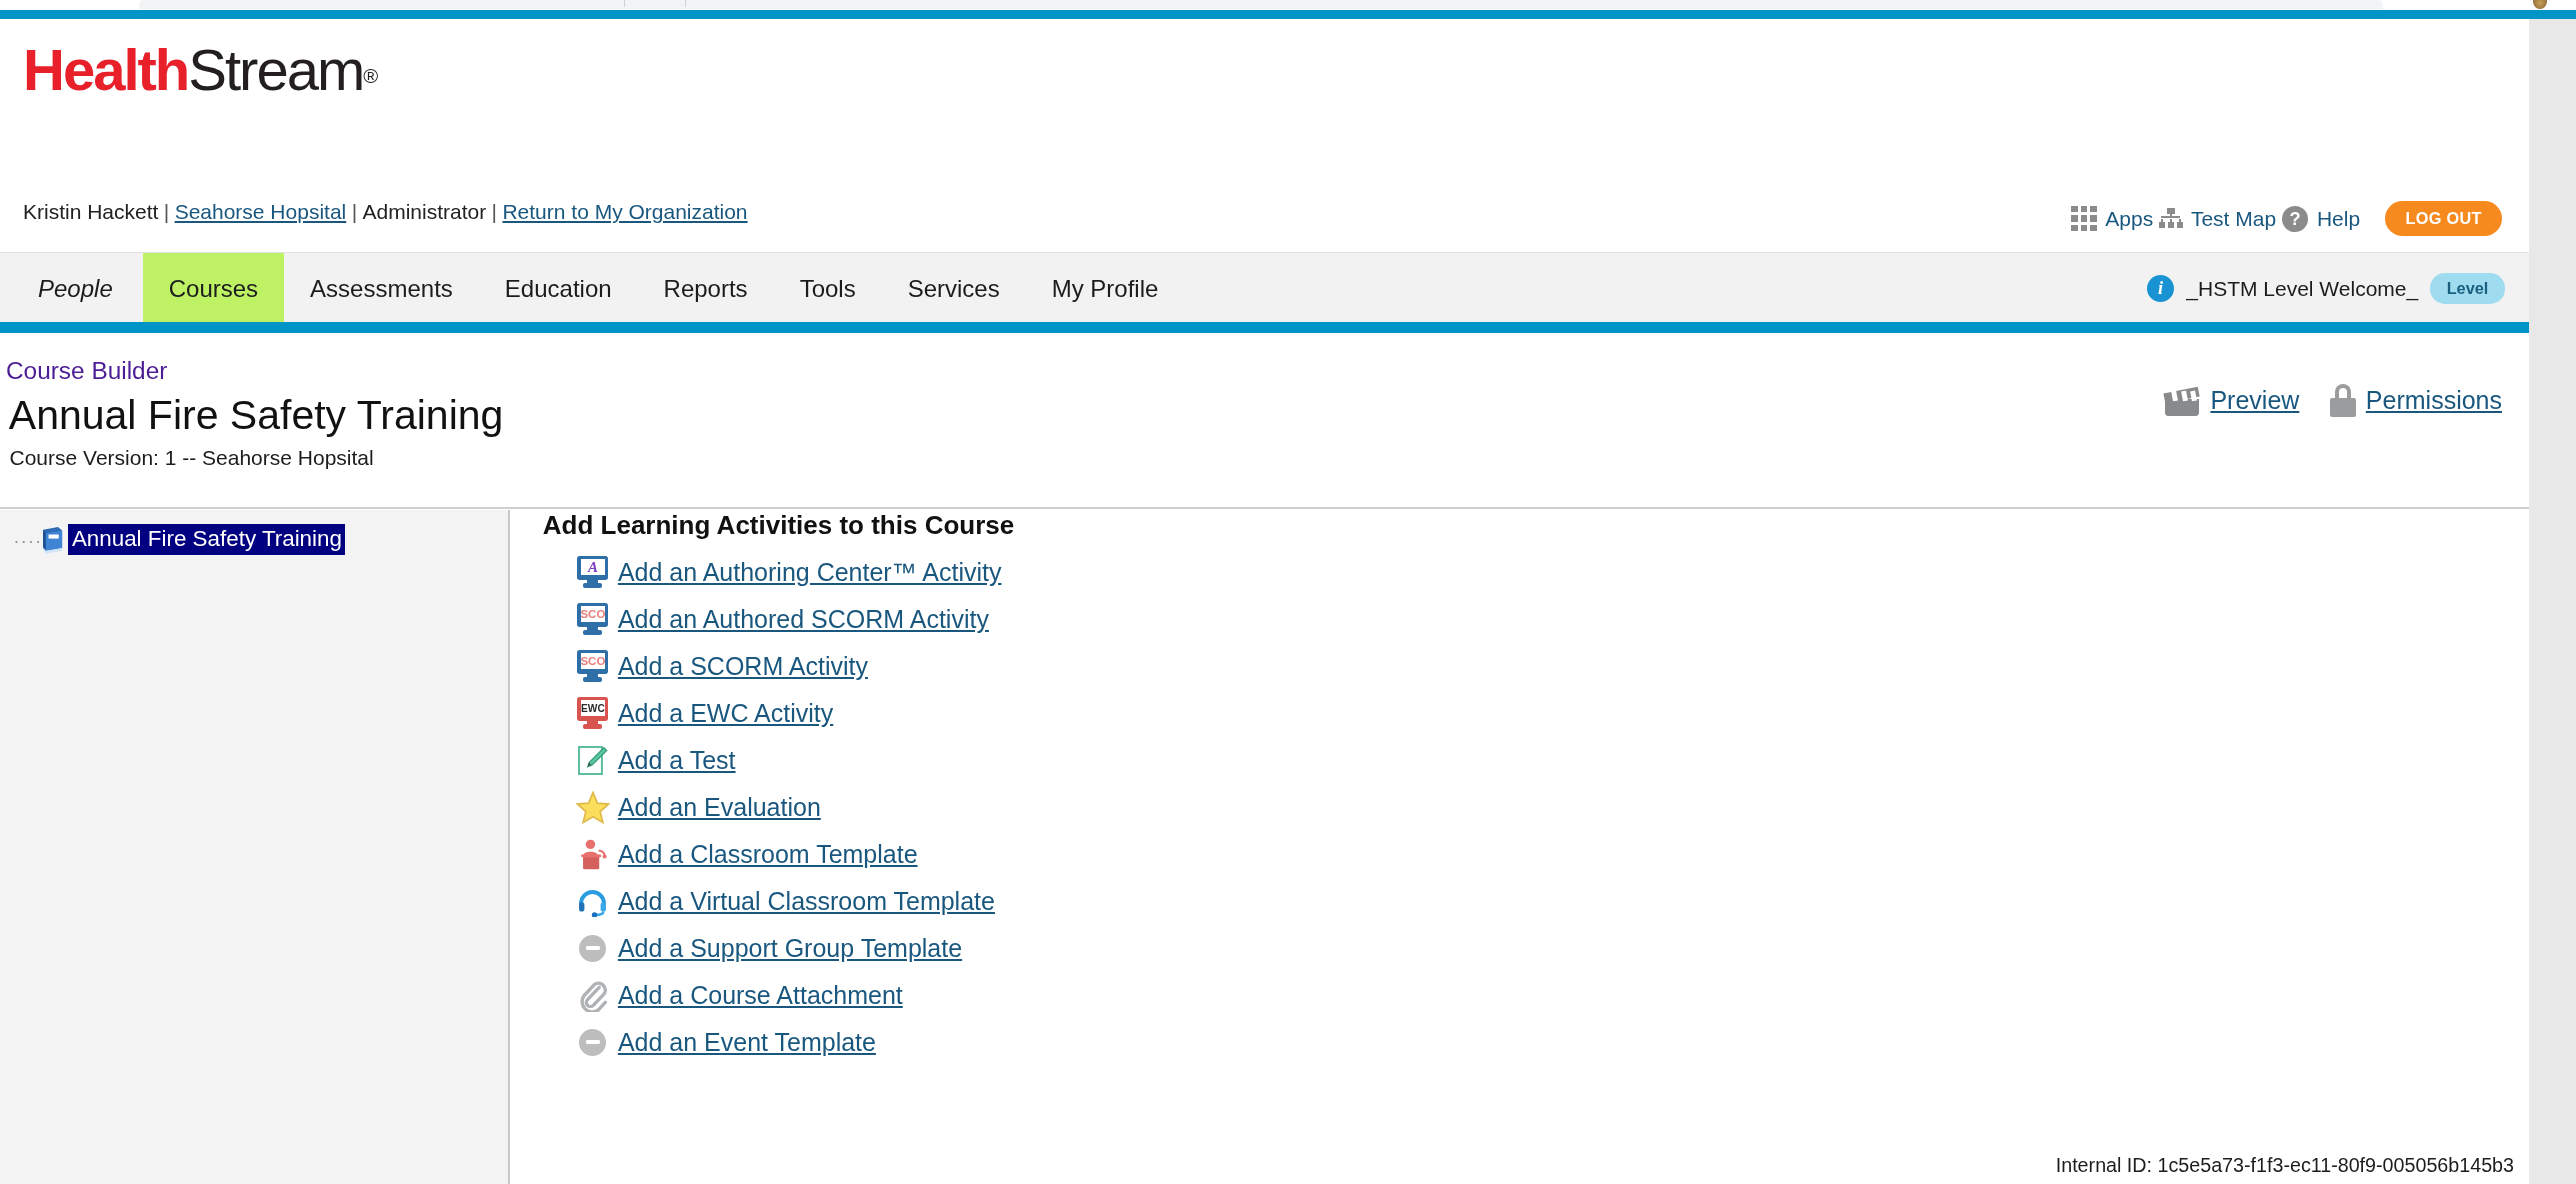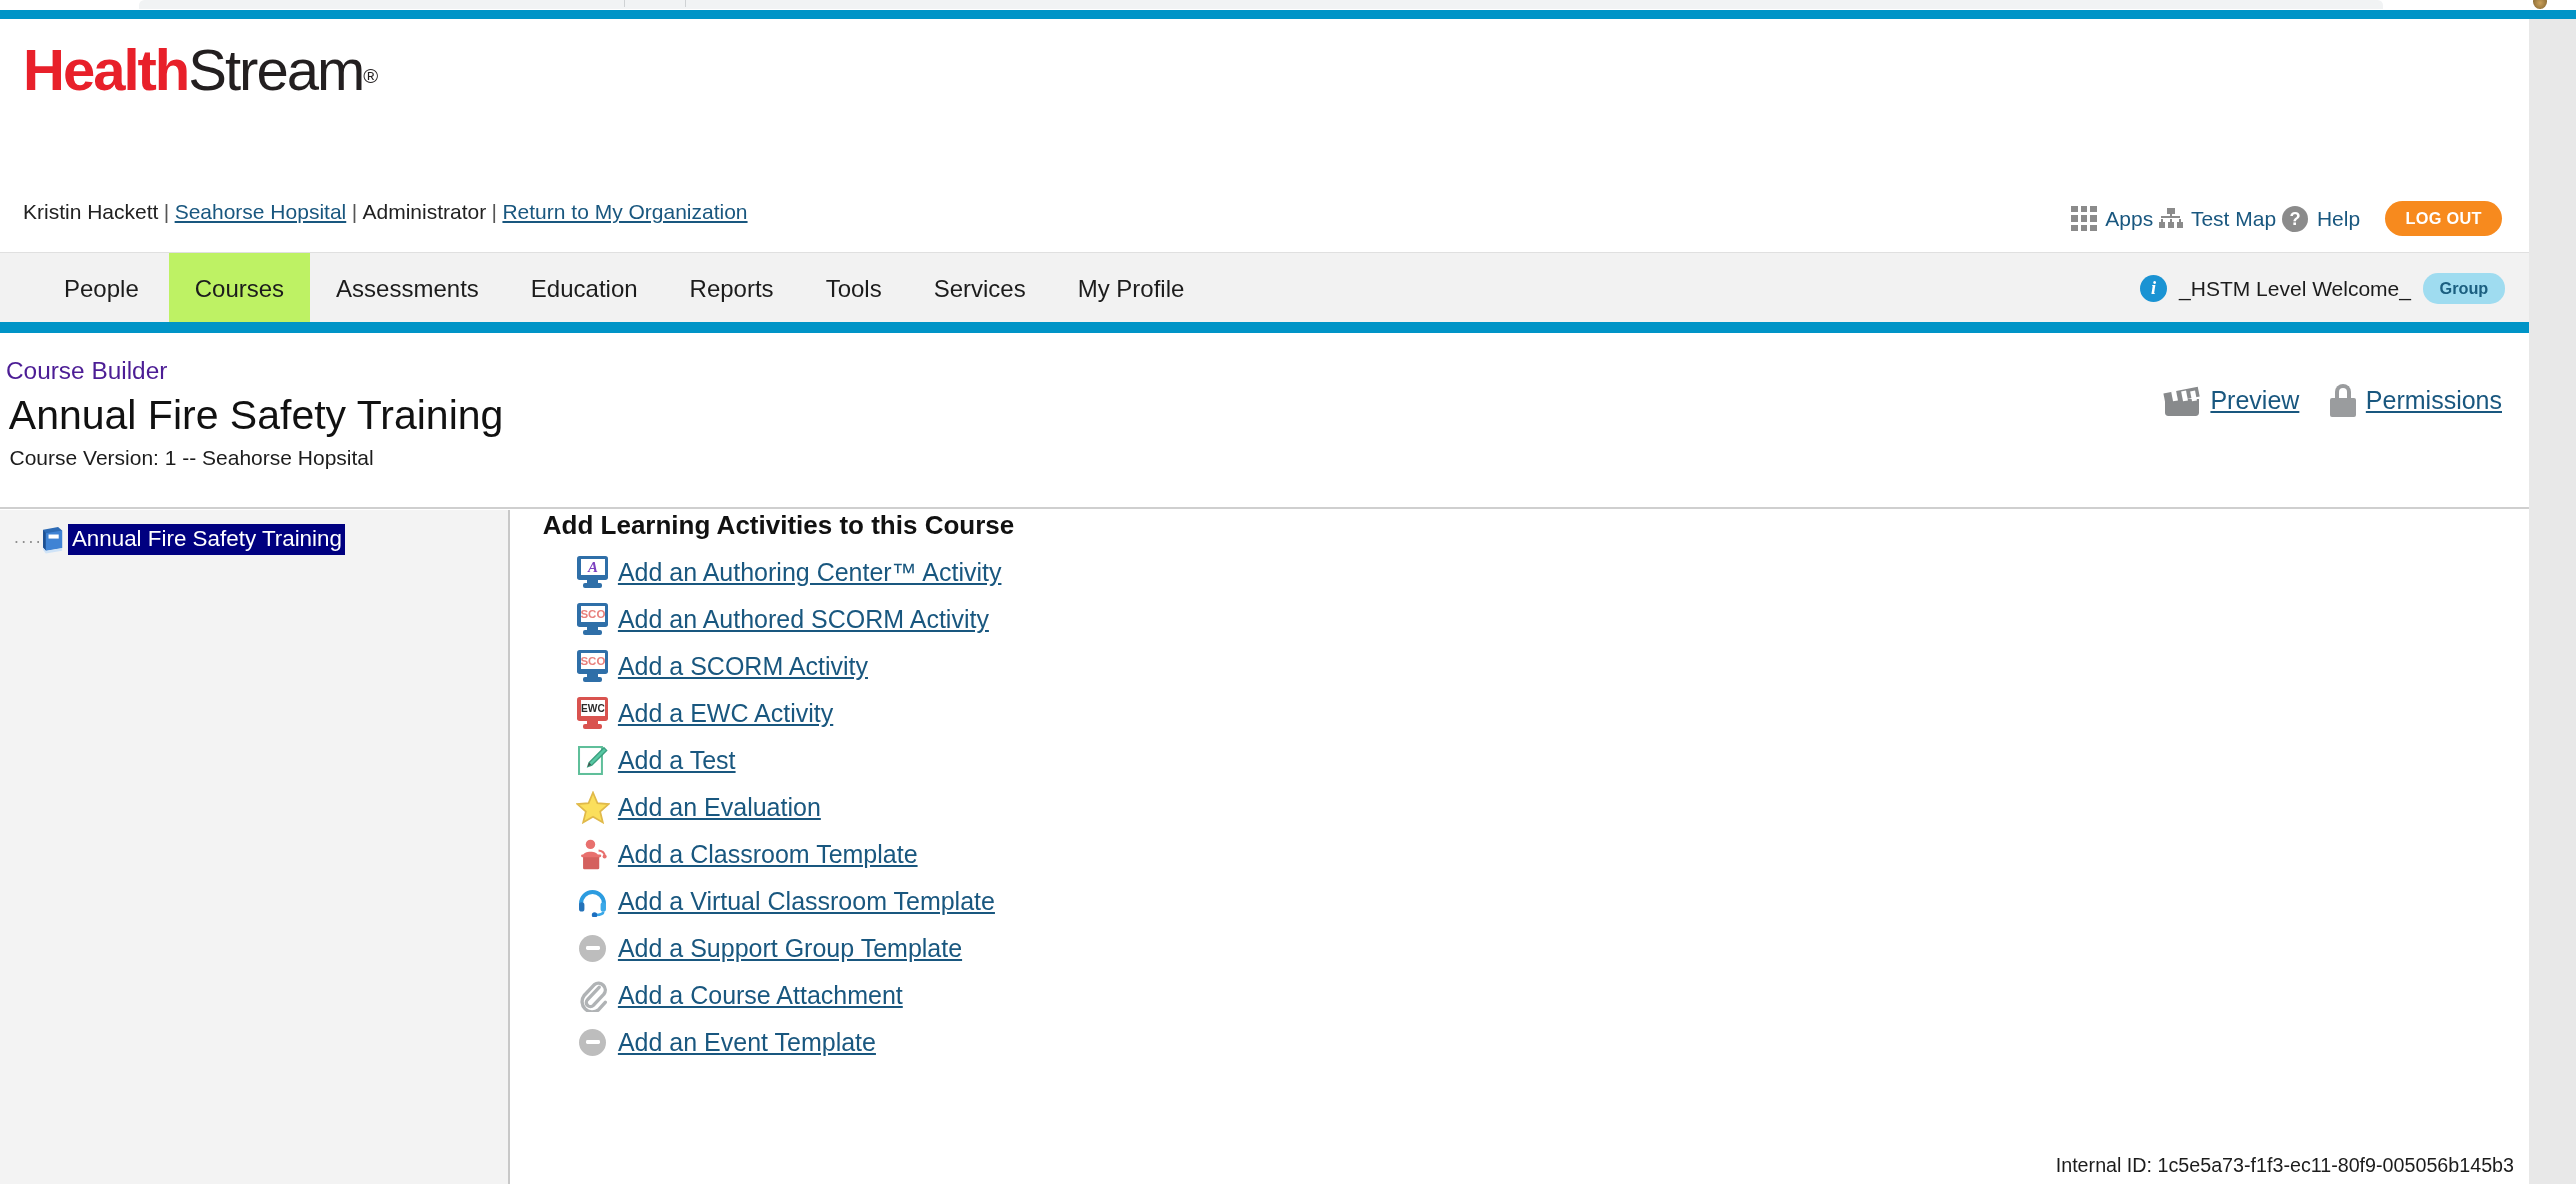--- a/index.html
+++ b/index.html
@@ -68,21 +68,21 @@
               font-size: 18.3px; font-weight: 700; display:flex; align-items:center; justify-content:center; }
 
   .logout-btn { margin-left: 19px; background: #f78a1e; color: #fff; font-size: 16.3px; font-weight: 700;
                 letter-spacing: 0.3px; padding: 7.5px 20.3px 8.1px; border-radius: 17.6px; cursor: pointer; }
 
   
   .nav { position: absolute; top: 233px; left: 0; width: 2529px; height: 71px;
          background: #f2f2f2; border-top: 1.4px solid #e0e0e0; }
   .nav-tabs { position: absolute; left: 0; top: 0; height: 71px; display: flex; }
   .nav-tab { height: 71px; display: flex; align-items: center; padding: 0 26px; font-size: 24px; color: #1c1c1c; cursor: pointer; }
-  .nav-tab:first-child { padding-left: 64px; padding-right: 30px; }
+  .nav-tab:first-child { padding-left: 38px; padding-right: 30px; font-style: italic; }
   .nav-tab.active { background: #bef264; }
 
   .nav-right { position: absolute; right: 24.4px; top: 0; height: 71px; display: flex; align-items: center; gap: 12.2px; }
   .info-ico { width: 27px; height: 27px; border-radius: 50%; background: #1a93d3; color: #fff; font-size: 18.3px;
               font-weight: 700; font-style: italic; display:flex; align-items:center; justify-content:center;
               font-family: "Liberation Serif", serif; }
   .welcome-txt { font-size: 21px; color: #1c1c1c; }
   .more-btn { background: #9fdcf0; color: #1b5f80; font-size: 16.3px; font-weight: 700; padding: 6.1px 16.3px 6.8px;
               border-radius: 15px; cursor: pointer; }
 
@@ -241,21 +241,21 @@
         <div class="nav-tab">Assessments</div>
         <div class="nav-tab">Education</div>
         <div class="nav-tab">Reports</div>
         <div class="nav-tab">Tools</div>
         <div class="nav-tab">Services</div>
         <div class="nav-tab">My Profile</div>
       </div>
       <div class="nav-right">
         <div class="info-ico">i</div>
         <span class="welcome-txt">_HSTM Level Welcome_</span>
-        <div class="more-btn">Group</div>
+        <div class="more-btn">Level</div>
       </div>
     </div>
 
     <div class="nav-rule"></div>
 
     <div class="course-head">
       <div class="cb-label">Course Builder</div>
       <div class="cb-title">Annual Fire Safety Training</div>
       <div class="cb-version">Course Version: 1 -- Seahorse Hopsital</div>
 

